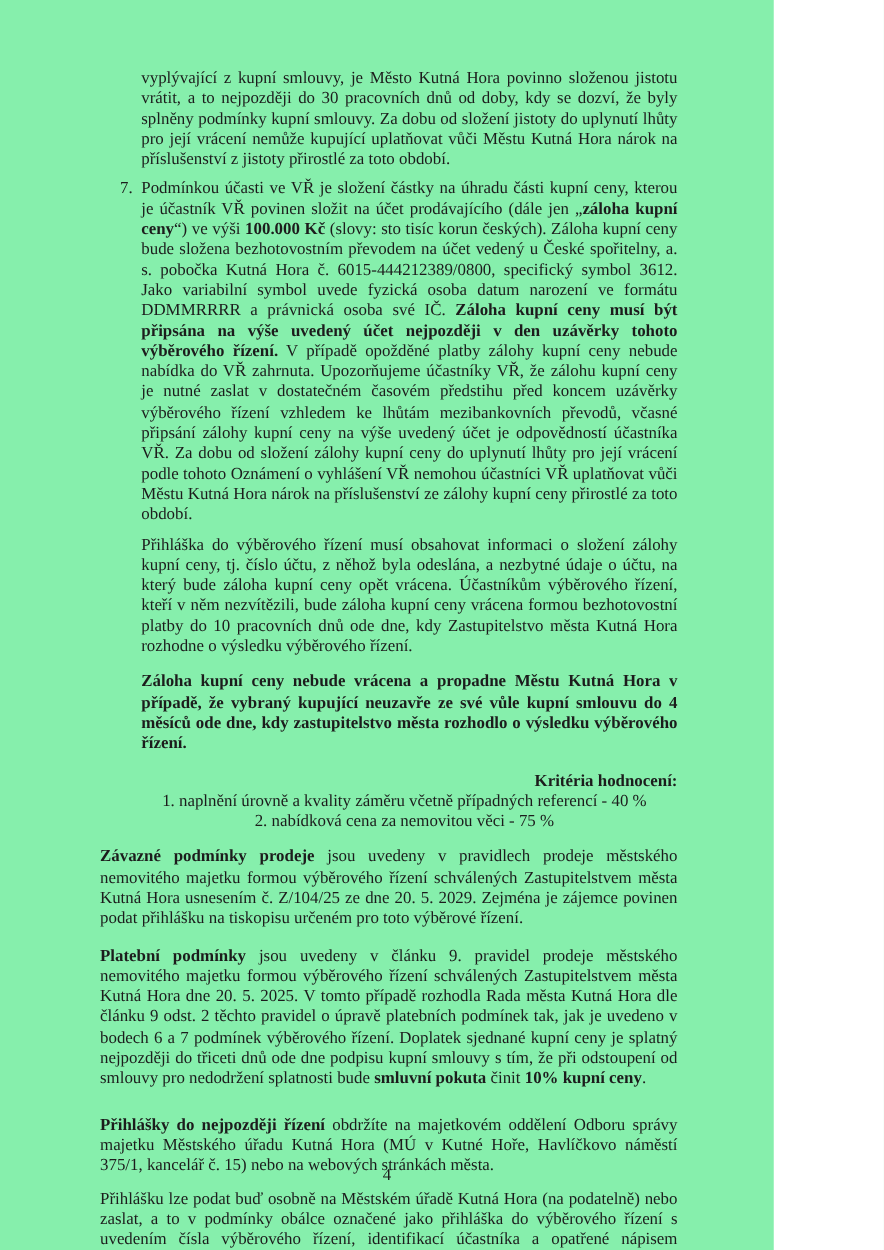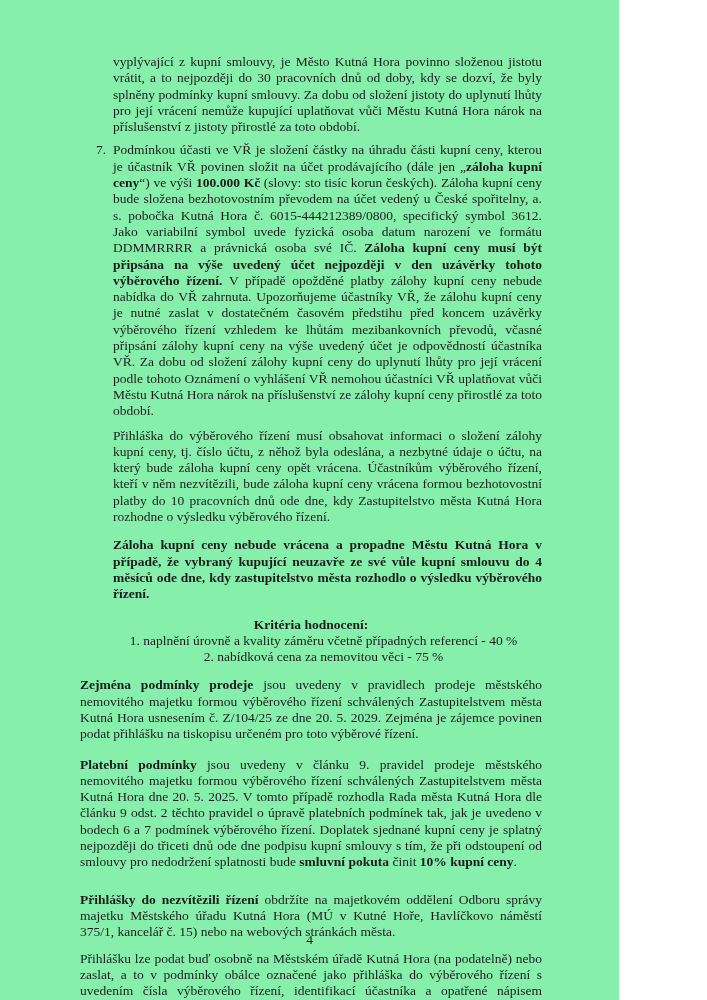--- a/index.html
+++ b/index.html
@@ -17,21 +17,21 @@
     text-align: justify;
     overflow: hidden;
   }
   p { margin: 0; padding: 0; }
   b { font-weight: bold; }
   .indent { margin-left: 33px; }
   .numbered-item { position: relative; margin-left: 33px; margin-top: 7px; }
   .numbered-item .num { position: absolute; left: -17px; top: 0; }
   .p-deposit { margin-top: 8px; }
   .p-forfeit { margin-top: 12px; font-weight: bold; }
-  .h-kriteria { margin-top: 14px; font-weight: bold; text-align: center; }
+  .h-kriteria { margin-top: 14px; font-weight: bold; text-align: right; }
   .sub-item { margin-left: 25px; text-align: center; }
   .p-zavazne { margin-top: 12px; }
   .p-platebni { margin-top: 14px; }
   .p-prihlasky { margin-top: 21px; }
   .p-podani { margin-top: 10px; }
   .page-number {
     position: absolute;
     bottom: 52px;
     left: 0;
     width: 100%;
@@ -51,23 +51,23 @@
   </div>
 
   <p class="indent p-deposit">Přihláška do výběrového řízení musí obsahovat informaci o složení zálohy kupní ceny, tj. číslo účtu, z něhož byla odeslána, a nezbytné údaje o účtu, na který bude záloha kupní ceny opět vrácena. Účastníkům výběrového řízení, kteří v něm nezvítězili, bude záloha kupní ceny vrácena formou bezhotovostní platby do 10 pracovních dnů ode dne, kdy Zastupitelstvo města Kutná Hora rozhodne o výsledku výběrového řízení.</p>
 
   <p class="indent p-forfeit">Záloha kupní ceny nebude vrácena a propadne Městu Kutná Hora v případě, že vybraný kupující neuzavře ze své vůle kupní smlouvu do 4 měsíců ode dne, kdy zastupitelstvo města rozhodlo o výsledku výběrového řízení.</p>
 
   <p class="h-kriteria">Kritéria hodnocení:</p>
   <p class="sub-item">1. naplnění úrovně a kvality záměru včetně případných referencí - 40 %</p>
   <p class="sub-item">2. nabídková cena za nemovitou věci - 75 %</p>
 
-  <p class="p-zavazne"><b>Zejména podmínky prodeje</b><span> jsou uvedeny v pravidlech prodeje městského nemovitého majetku formou výběrového řízení schválených Zastupitelstvem města Kutná Hora usnesením č. Z/104/25 ze dne 20. 5. 2029. Zejména je zájemce povinen podat přihlášku na tiskopisu určeném pro toto výběrové řízení.</span></p>
+  <p class="p-zavazne"><b>Závazné podmínky prodeje</b><span> jsou uvedeny v pravidlech prodeje městského nemovitého majetku formou výběrového řízení schválených Zastupitelstvem města Kutná Hora usnesením č. Z/104/25 ze dne 20. 5. 2029. Zejména je zájemce povinen podat přihlášku na tiskopisu určeném pro toto výběrové řízení.</span></p>
 
   <p class="p-platebni"><b>Platební podmínky</b><span> jsou uvedeny v článku 9. pravidel prodeje městského nemovitého majetku formou výběrového řízení schválených Zastupitelstvem města Kutná Hora dne 20. 5. 2025. V tomto případě rozhodla Rada města Kutná Hora dle článku 9 odst. 2 těchto pravidel o úpravě platebních podmínek tak, jak je uvedeno v bodech 6 a 7 podmínek výběrového řízení. Doplatek sjednané kupní ceny je splatný nejpozději do třiceti dnů ode dne podpisu kupní smlouvy s tím, že při odstoupení od smlouvy pro nedodržení splatnosti bude </span><b>smluvní pokuta</b><span> činit </span><b>10% kupní ceny</b><span>.</span></p>
 
-  <p class="p-prihlasky"><b>Přihlášky do nezvítězili řízení</b><span> obdržíte na majetkovém oddělení Odboru správy majetku Městského úřadu Kutná Hora (MÚ v Kutné Hoře, Havlíčkovo náměstí 375/1, kancelář č. 15) nebo na webových stránkách města.</span></p>
+  <p class="p-prihlasky"><b>Přihlášky do nejpozději řízení</b><span> obdržíte na majetkovém oddělení Odboru správy majetku Městského úřadu Kutná Hora (MÚ v Kutné Hoře, Havlíčkovo náměstí 375/1, kancelář č. 15) nebo na webových stránkách města.</span></p>
 
   <p class="p-podani">Přihlášku lze podat buď osobně na Městském úřadě Kutná Hora (na podatelně) nebo zaslat, a to v podmínky obálce označené jako přihláška do výběrového řízení s uvedením čísla výběrového řízení, identifikací účastníka a opatřené nápisem neotvírat.</p>
 
   <div class="page-number">4</div>
 
 </div>
 
 </body></html>

